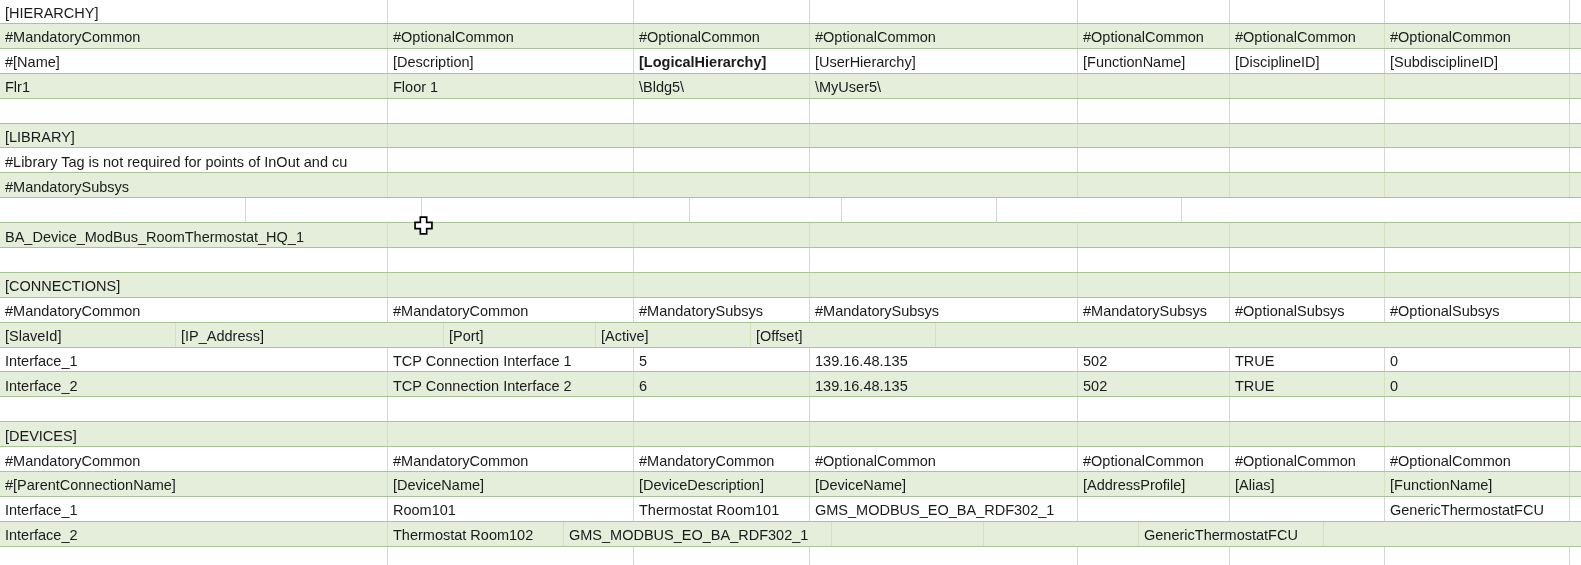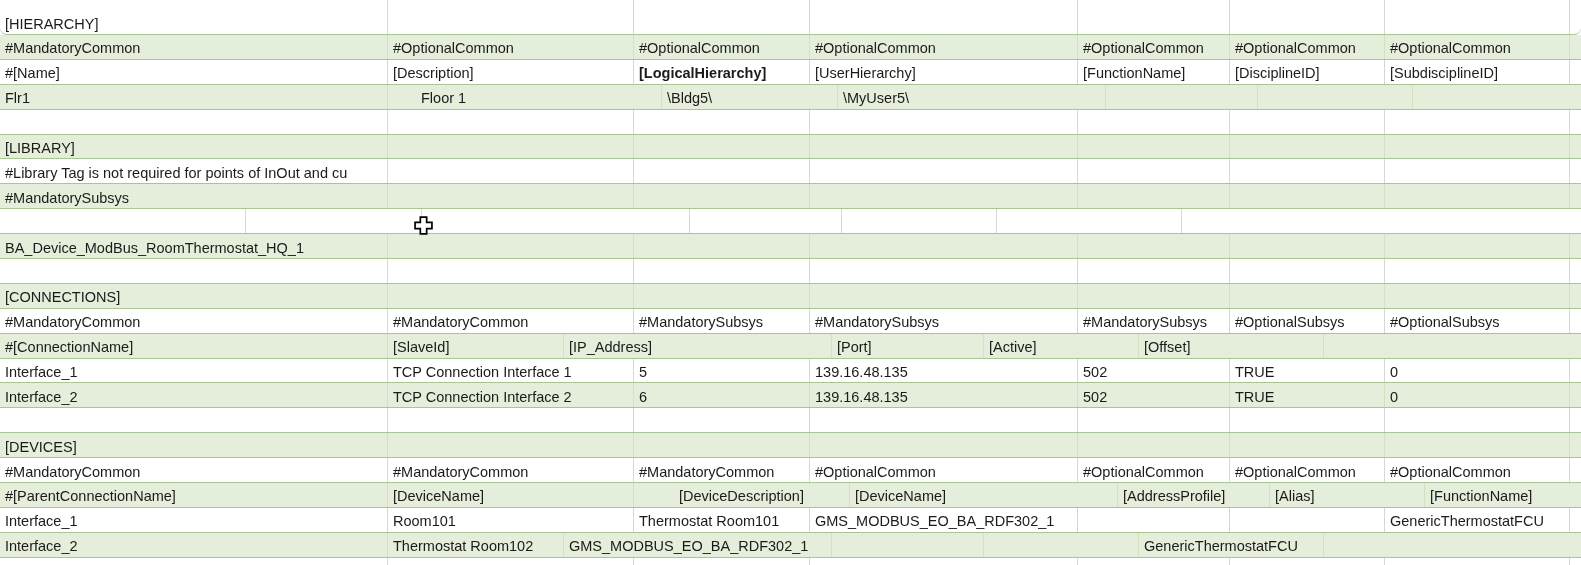--- a/index.html
+++ b/index.html
@@ -40,21 +40,21 @@
     width: 19px;
     height: 19px;
     pointer-events: none;
   }
 </style>
 </head>
 <body>
 
 <div class="sheet" style="--band-green: #e4eedb; --band-white: #ffffff; --row-border: #a8c693; --col-border-white: #d7d7d7; --col-border-green: #d2e2c0; --text: #1b1b1b;">
   <div id="grid">
-      <div class="row white" style="height: 35px; border-radius: 7px;">
+      <div class="row white" style="height: 24px;">
         <div class="cell" style="width: 388px;">[HIERARCHY]</div>
         <div class="cell" style="width: 246px;"></div>
         <div class="cell" style="width: 176px;"></div>
         <div class="cell" style="width: 268px;"></div>
         <div class="cell" style="width: 152px;"></div>
         <div class="cell" style="width: 155px;"></div>
         <div class="cell" style="width: 185px;"></div>
         <div class="cell" style="width: 12px;"></div>
       </div>
       <div class="row green" style="height: 24.9px;">
@@ -72,21 +72,21 @@
         <div class="cell" style="width: 246px; text-align: center;">[Description]</div>
         <div class="cell" style="width: 176px; font-weight: bold;">[LogicalHierarchy]</div>
         <div class="cell" style="width: 268px;">[UserHierarchy]</div>
         <div class="cell" style="width: 152px;">[FunctionName]</div>
         <div class="cell" style="width: 155px;">[DisciplineID]</div>
         <div class="cell" style="width: 185px;">[SubdisciplineID]</div>
         <div class="cell" style="width: 12px;"></div>
       </div>
       <div class="row green" style="height: 24.9px;">
         <div class="cell" style="width: 388px;">Flr1</div>
-        <div class="cell" style="width: 246px; margin-left: 28px;">Floor 1</div>
+        <div class="cell" style="width: 246px;">Floor 1</div>
         <div class="cell" style="width: 176px;">\Bldg5\</div>
         <div class="cell" style="width: 268px;">\MyUser5\</div>
         <div class="cell" style="width: 152px;"></div>
         <div class="cell" style="width: 155px;"></div>
         <div class="cell" style="width: 185px;"></div>
         <div class="cell" style="width: 12px;"></div>
       </div>
       <div class="row white" style="height: 24.9px;">
         <div class="cell" style="width: 388px;"></div>
         <div class="cell" style="width: 246px;"></div>
@@ -170,21 +170,20 @@
         <div class="cell" style="width: 388px;">#MandatoryCommon</div>
         <div class="cell" style="width: 246px;">#MandatoryCommon</div>
         <div class="cell" style="width: 176px;">#MandatorySubsys</div>
         <div class="cell" style="width: 268px;">#MandatorySubsys</div>
         <div class="cell" style="width: 152px;">#MandatorySubsys</div>
         <div class="cell" style="width: 155px;">#OptionalSubsys</div>
         <div class="cell" style="width: 185px;">#OptionalSubsys</div>
         <div class="cell" style="width: 12px;"></div>
       </div>
       <div class="row green" style="height: 24.9px;">
-        <div class="cell" style="width: 388px;">#[ConnectionName]</div>
         <div class="cell" style="width: 176px;">[SlaveId]</div>
         <div class="cell" style="width: 268px;">[IP_Address]</div>
         <div class="cell" style="width: 152px;">[Port]</div>
         <div class="cell" style="width: 155px;">[Active]</div>
         <div class="cell" style="width: 185px;">[Offset]</div>
         <div class="cell" style="width: 12px;"></div>
       </div>
       <div class="row white" style="height: 24.9px;">
         <div class="cell" style="width: 388px;">Interface_1</div>
         <div class="cell" style="width: 246px;">TCP Connection Interface 1</div>
@@ -231,21 +230,21 @@
         <div class="cell" style="width: 176px;">#MandatoryCommon</div>
         <div class="cell" style="width: 268px;">#OptionalCommon</div>
         <div class="cell" style="width: 152px;">#OptionalCommon</div>
         <div class="cell" style="width: 155px;">#OptionalCommon</div>
         <div class="cell" style="width: 185px;">#OptionalCommon</div>
         <div class="cell" style="width: 12px;"></div>
       </div>
       <div class="row green" style="height: 24.9px;">
         <div class="cell" style="width: 388px;">#[ParentConnectionName]</div>
         <div class="cell" style="width: 246px;">[DeviceName]</div>
-        <div class="cell" style="width: 176px; margin-left: 40px;">[DeviceDescription]</div>
+        <div class="cell" style="width: 176px;">[DeviceDescription]</div>
         <div class="cell" style="width: 268px;">[DeviceName]</div>
         <div class="cell" style="width: 152px;">[AddressProfile]</div>
         <div class="cell" style="width: 155px;">[Alias]</div>
         <div class="cell" style="width: 185px;">[FunctionName]</div>
         <div class="cell" style="width: 12px;"></div>
       </div>
       <div class="row white" style="height: 24.9px;">
         <div class="cell" style="width: 388px;">Interface_1</div>
         <div class="cell" style="width: 246px;">Room101</div>
         <div class="cell" style="width: 176px;">Thermostat Room101</div>

